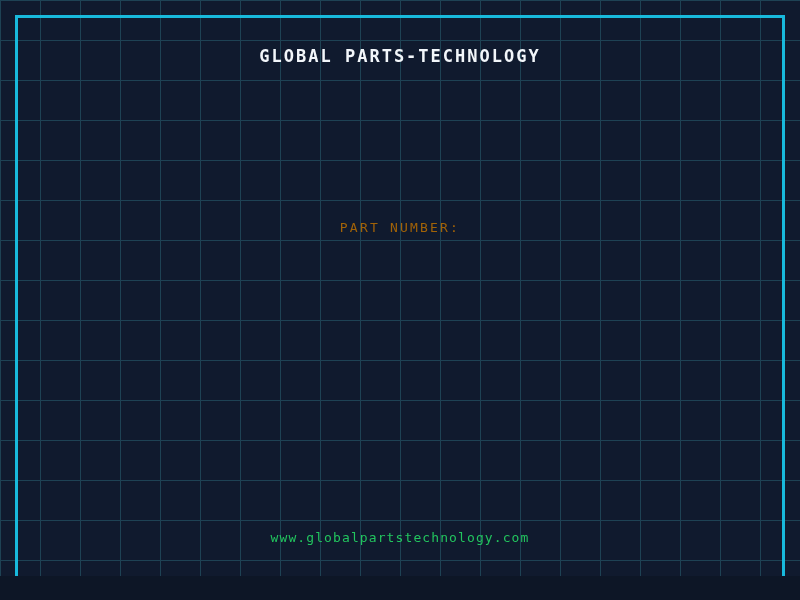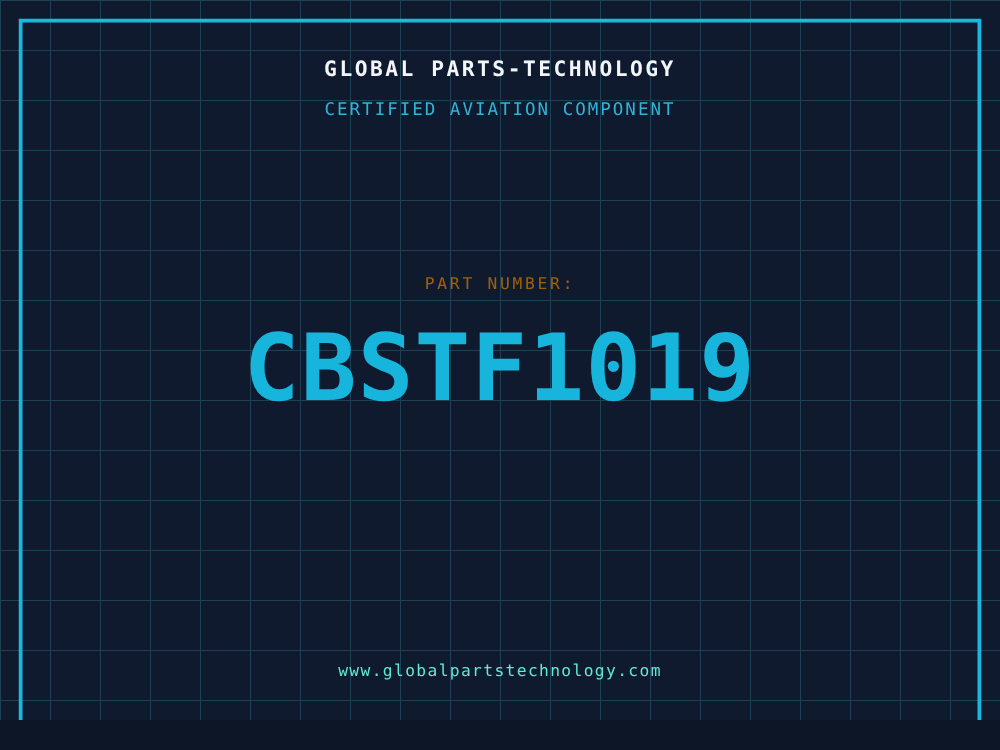--- a/index.html
+++ b/index.html
@@ -88,38 +88,36 @@
     -webkit-font-smoothing: none;
     font-smooth: never;
     text-rendering: geometricPrecision;
     image-rendering: pixelated;
   }
 
   #website {
     top: 531px;
     font-size: 13px;
     letter-spacing: 1.1px;
-    color: #5eead4;
+    color: #22c55e;
   }
 </style>
 </head>
 <body>
 
 <div id="card">
 
   <div id="grid"></div>
 
   <div id="frame"></div>
 
   <div id="content">
 
     <div class="txt" id="brand-title">GLOBAL PARTS-TECHNOLOGY</div>
 
-    <div class="txt" id="brand-subtitle">CERTIFIED AVIATION COMPONENT</div>
 
     <div class="txt" id="part-label">PART NUMBER:</div>
 
-    <div class="txt" id="part-number">CBSTF1019</div>
 
     <div class="txt" id="website">www.globalpartstechnology.com</div>
 
   </div>
 </div>
 
 </body></html>

